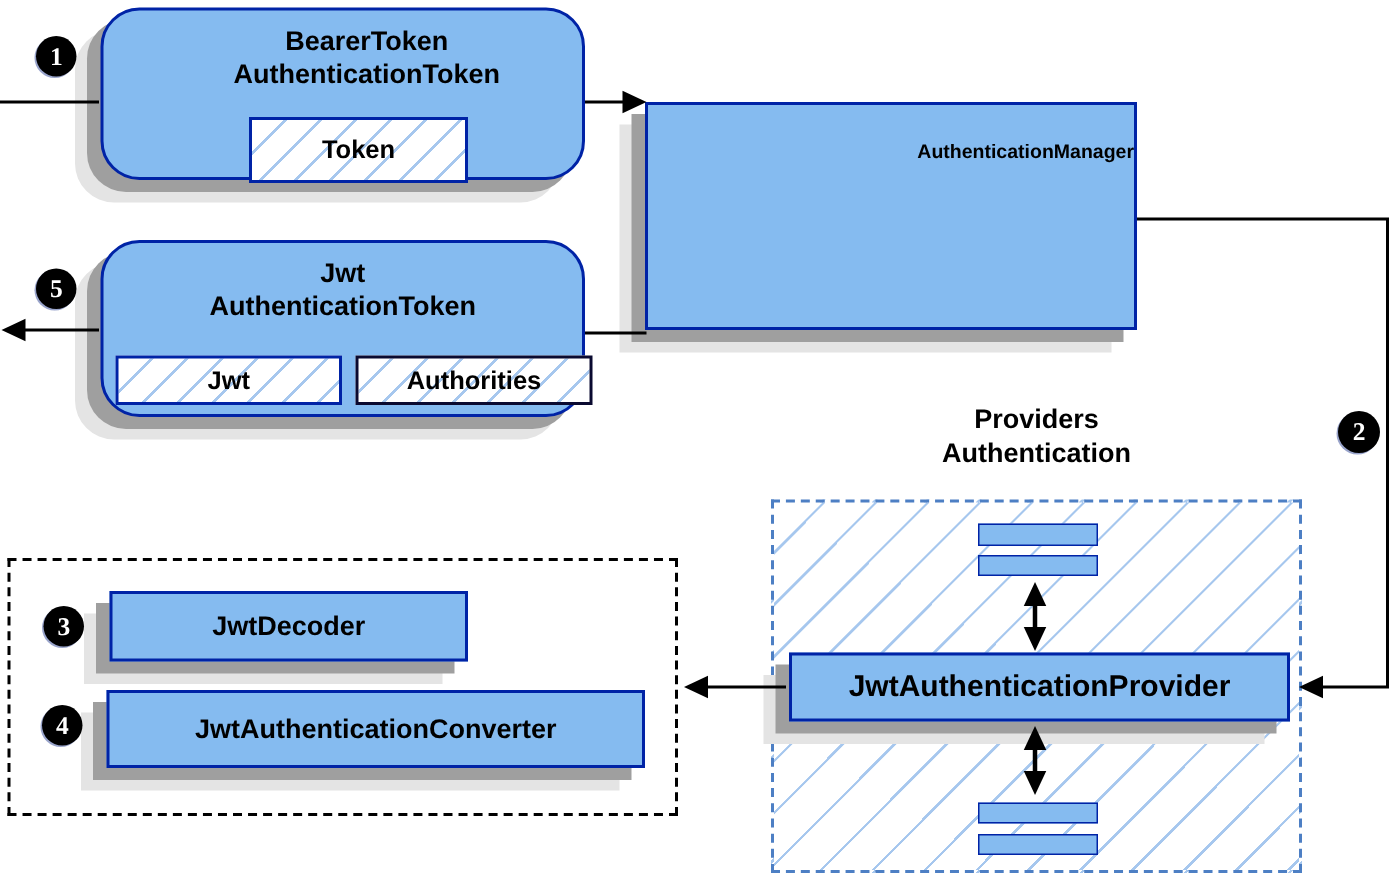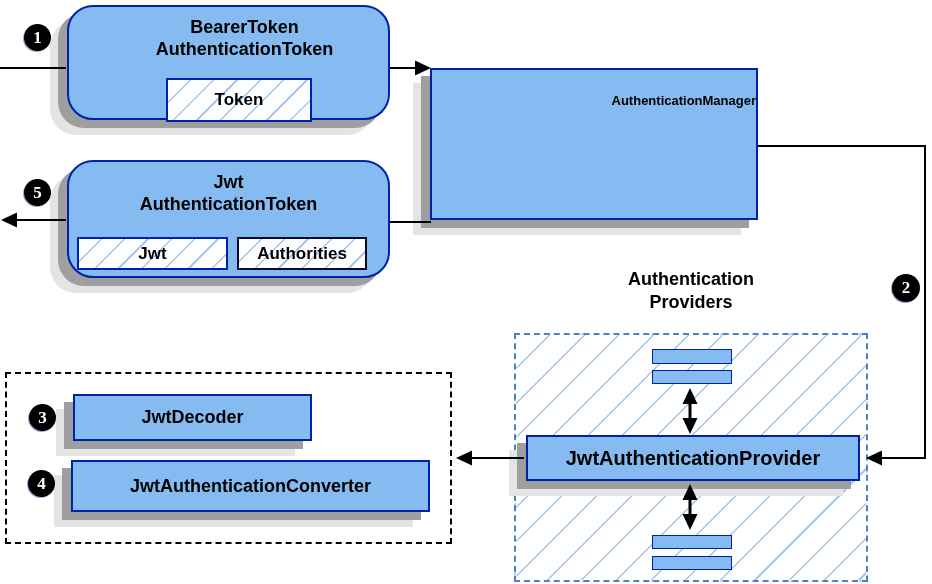--- a/index.html
+++ b/index.html
@@ -58,22 +58,22 @@
   #connectors{position:absolute;left:0;top:0;pointer-events:none;}
 </style>
 </head>
 <body>
 
 <div id="canvas">
 
   <div class="dashed-blue hatch-lg" style="left:514px;top:333px;width:354px;height:249px;"></div>
 
   <div class="group-label" style="left:514px;top:268px;width:354px;">
+    <div>Providers</div>
     <div>Authentication</div>
-    <div>Providers</div>
   </div>
 
   <div class="bar" style="left:652px;top:349px;width:80px;height:15px;"></div>
   <div class="bar" style="left:652px;top:370px;width:80px;height:14px;"></div>
 
   <div class="bar" style="left:652px;top:535px;width:80px;height:14px;"></div>
   <div class="bar" style="left:652px;top:556px;width:80px;height:14px;"></div>
 
   <div class="box flex-center" style="left:526px;top:435px;width:334px;height:46px;font-size:20px;">
     <span>JwtAuthenticationProvider</span>
@@ -95,21 +95,21 @@
 
   <div class="box rounded" style="left:67px;top:160px;width:323px;height:118px;">
     <div class="node-title" style="top:9px;">
       <div>Jwt</div>
       <div>AuthenticationToken</div>
     </div>
   </div>
   <div class="chip hatch" style="left:77px;top:237px;width:151px;height:33px;">
     <span>Jwt</span>
   </div>
-  <div class="chip hatch" style="left:237px;top:237px;width:130px;height:33px;border-color:#0a0a30;">
+  <div class="chip hatch" style="left:237px;top:237px;width:158px;height:33px;border-color:#0a0a30;">
     <span>Authorities</span>
   </div>
 
   <div class="dashed-black" style="left:5px;top:372px;width:447px;height:172px;"></div>
 
   <div class="box flex-center" style="left:73px;top:394px;width:239px;height:47px;font-size:18px;">
     <span>JwtDecoder</span>
   </div>
 
   <div class="box flex-center" style="left:71px;top:460px;width:359px;height:52px;font-size:18px;">

